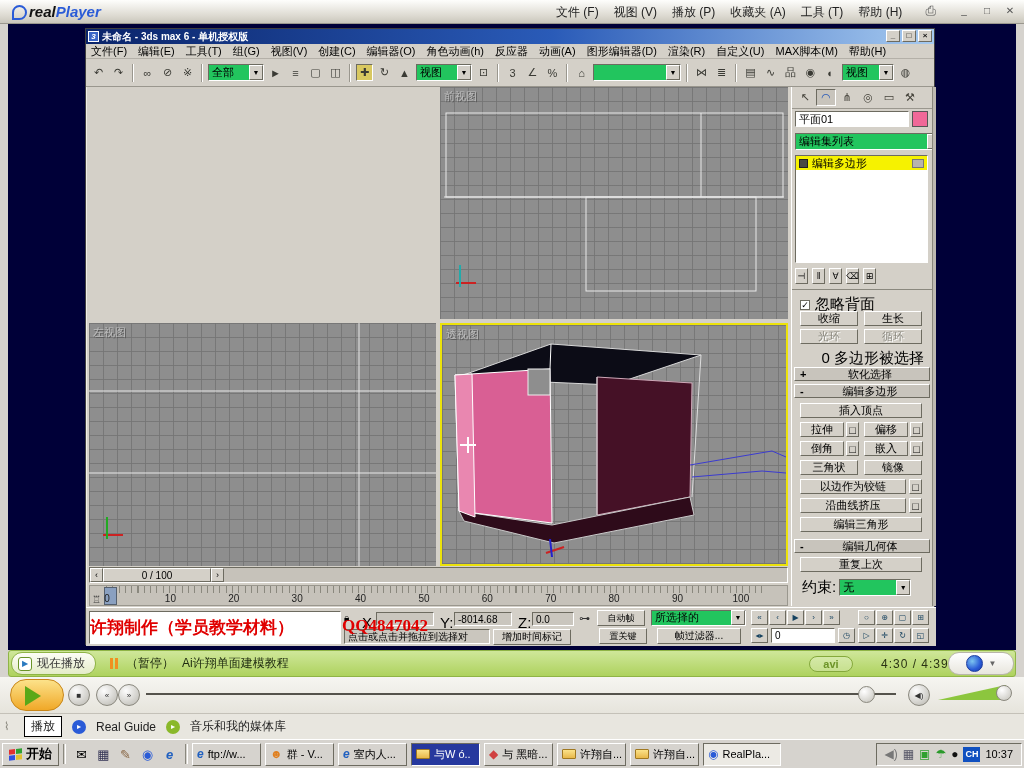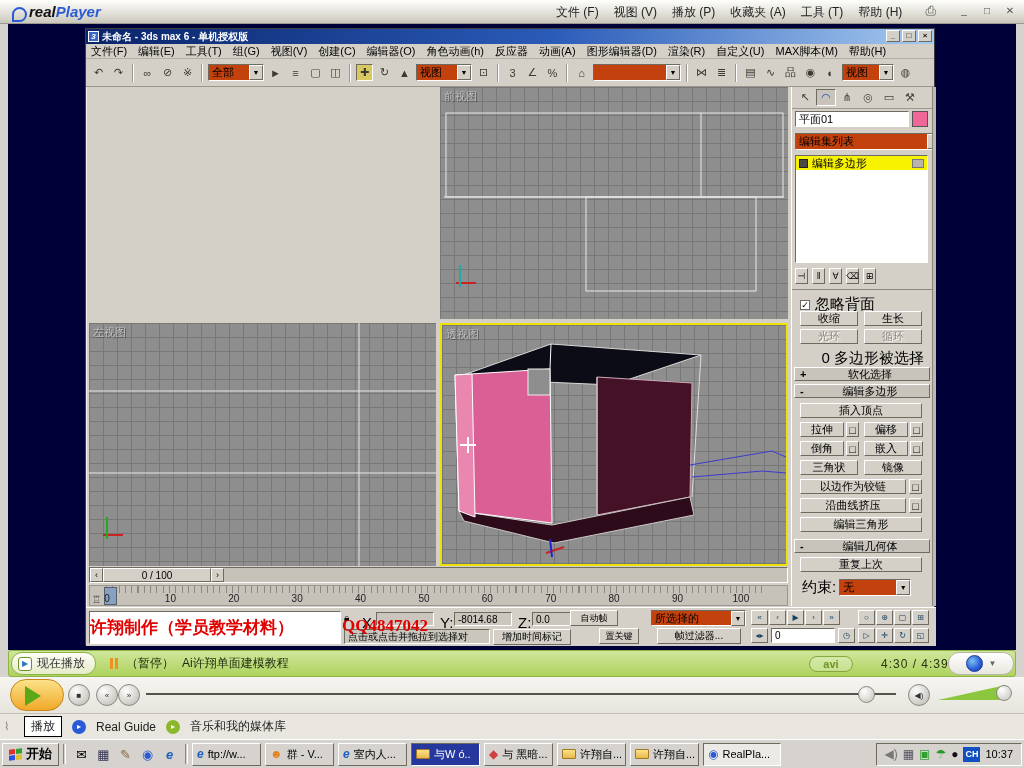--- a/index.html
+++ b/index.html
@@ -2,42 +2,42 @@
 <html><head>
 <meta charset="utf-8">
 <style>
 *{box-sizing:border-box;margin:0;padding:0}
 html,body{width:1024px;height:768px;overflow:hidden}
 body{font-family:"Liberation Sans","DejaVu Sans",sans-serif;background:#d6d3ce}
 #screen{position:relative;width:1024px;height:768px;background:#d6d3ce;overflow:hidden}
 .a{position:absolute}
 
 #rp-titlebar{left:0;top:0;width:1024px;height:24px;background:linear-gradient(#fefefc,#dcd9d0 70%,#c9c6bc);border-bottom:1px solid #9a978e;display:flex;align-items:center}
-.rp-logo{margin-left:12px;display:flex;align-items:flex-end;font-style:italic;font-weight:bold;font-size:15px}
+.rp-logo{margin-left:12px;display:flex;align-items:flex-start;font-style:italic;font-weight:bold;font-size:15px}
 .rp-logo .swoosh{width:15px;height:15px;border:2px solid #2a5bd7;border-radius:50% 50% 50% 0;margin-right:2px;transform:translateY(2px)}
 .rp-logo .t1{color:#111}.rp-logo .t2{color:#2a5bd7}
 .rp-menus{position:absolute;left:556px;top:4px;display:flex;gap:15px;font-size:12px;color:#222}
 .rp-menus span{cursor:default}
 .rp-sys{position:absolute;right:5px;top:3px;display:flex;gap:5px;align-items:center}
 .rp-sysbtn{width:18px;height:16px;font-size:10px;line-height:15px;text-align:center;color:#555}
 .rp-doc{font-size:13px;color:#555;margin-right:14px}
 
 #video{left:8px;top:24px;width:1008px;height:626px;background:#000038;overflow:hidden}
 
 #max{left:77px;top:4px;width:850px;height:617px;background:#d4d0c8;border:1px solid #404040;box-shadow:inset 1px 1px 0 #f0eee8;font-size:11px}
 .m-title{left:0;top:0;width:848px;height:15px;background:linear-gradient(90deg,#0a246a,#2a5bb8 55%,#a6caf0);color:#fff;font-weight:bold;font-size:10px;display:flex;align-items:center;padding:0 2px;gap:3px}
 .m-ticon{width:11px;height:11px;background:#3a66c8;border:1px solid #fff;color:#fff;font-size:8px;line-height:9px;text-align:center;font-style:italic}
 .m-sys{position:absolute;right:2px;top:1px;display:flex;gap:2px}
 .m-sysbtn{width:14px;height:12px;background:#d4d0c8;border:1px solid;border-color:#fff #6d6b60 #6d6b60 #fff;font-size:8px;line-height:10px;text-align:center;color:#111}
 .m-menu{left:0;top:15px;width:848px;height:15px;display:flex;align-items:center;gap:11px;padding-left:5px;background:#d4d0c8;border-bottom:1px solid #b4b0a8;font-size:11px;color:#000;white-space:nowrap}
 .m-tool{left:0;top:30px;width:848px;height:28px;display:flex;align-items:center;gap:3px;padding-left:4px;background:#d4d0c8;border-bottom:1px solid #9a978e}
 .ti{width:17px;height:17px;display:flex;align-items:center;justify-content:center;font-size:11px;color:#3a3a34;background:#d4d0c8}
 .ti.active{background:#d8c861;border:1px solid;border-color:#6d6b60 #fff #fff #6d6b60}
 .tsep{width:2px;height:18px;border-left:1px solid #9a978e;border-right:1px solid #fff;margin:0 2px}
-.dd{height:17px;background:#c2410c;border:1px solid;border-color:#6d6b60 #fff #fff #6d6b60;display:flex;align-items:center;font-size:11px}
+.dd{height:17px;background:#22c55e;border:1px solid;border-color:#6d6b60 #fff #fff #6d6b60;display:flex;align-items:flex-end;font-size:11px}
 .dd .val{flex:1;padding:0 3px;overflow:hidden;white-space:nowrap}
 .dd .ar{width:14px;height:15px;background:#d4d0c8;border:1px solid;border-color:#fff #6d6b60 #6d6b60 #fff;font-size:7px;line-height:13px;text-align:center}
 
 .vp{background-color:#8e8e8e;background-image:linear-gradient(rgba(116,116,116,.85) 1px,transparent 1px),linear-gradient(90deg,rgba(116,116,116,.85) 1px,transparent 1px);background-size:14px 14px;overflow:hidden}
 .vp-label{position:absolute;left:4px;top:2px;font-size:11px;color:#bdbdbd;text-shadow:1px 1px 0 #565656;z-index:3}
 #vp-br{border:2px solid #ece20a}
 
 #panel{left:705px;top:58px;width:141px;height:519px;background:#d4d0c8;border-left:1px solid #fff;overflow:hidden}
 .ptabs{display:flex;gap:1px;padding:2px 3px;border-bottom:1px solid #9a978e}
 .ptab{width:20px;height:17px;display:flex;align-items:center;justify-content:center;font-size:11px;color:#44423a}
@@ -418,24 +418,24 @@
         <div class="a gfld" style="left:446px;top:4px;width:42px;height:14px">
             <span>0.0</span>
           </div>
         <span class="a" style="left:493px;top:4px;font-size:11px;color:#333">⊶</span>
         <div class="a gfld" style="left:258px;top:21px;width:146px;height:15px">
             <span style="font-size:10px">点击或点击并拖拉到选择对</span>
           </div>
         <div class="a b mini" style="left:407px;top:21px;width:78px">
             <span style="font-size:10px">增加时间标记</span>
           </div>
-        <div class="a b mini" style="left:484px;top:2px;width:48px">
+        <div class="a b mini" style="left:511px;top:2px;width:48px">
             <span>自动帧</span>
           </div>
-        <div class="a b mini" style="left:513px;top:20px;width:40px">
+        <div class="a b mini" style="left:513px;top:20px;width:48px">
             <span>置关键</span>
           </div>
         <div class="a dd" style="left:565px;top:2px;width:95px;height:16px">
           <span class="val">所选择的</span>
             <span class="ar">▼</span>
         </div>
         <div class="a b mini" style="left:571px;top:20px;width:84px">
             <span style="font-size:10px">帧过滤器...</span>
           </div>
         <div class="a transport" style="left:665px;top:2px">

